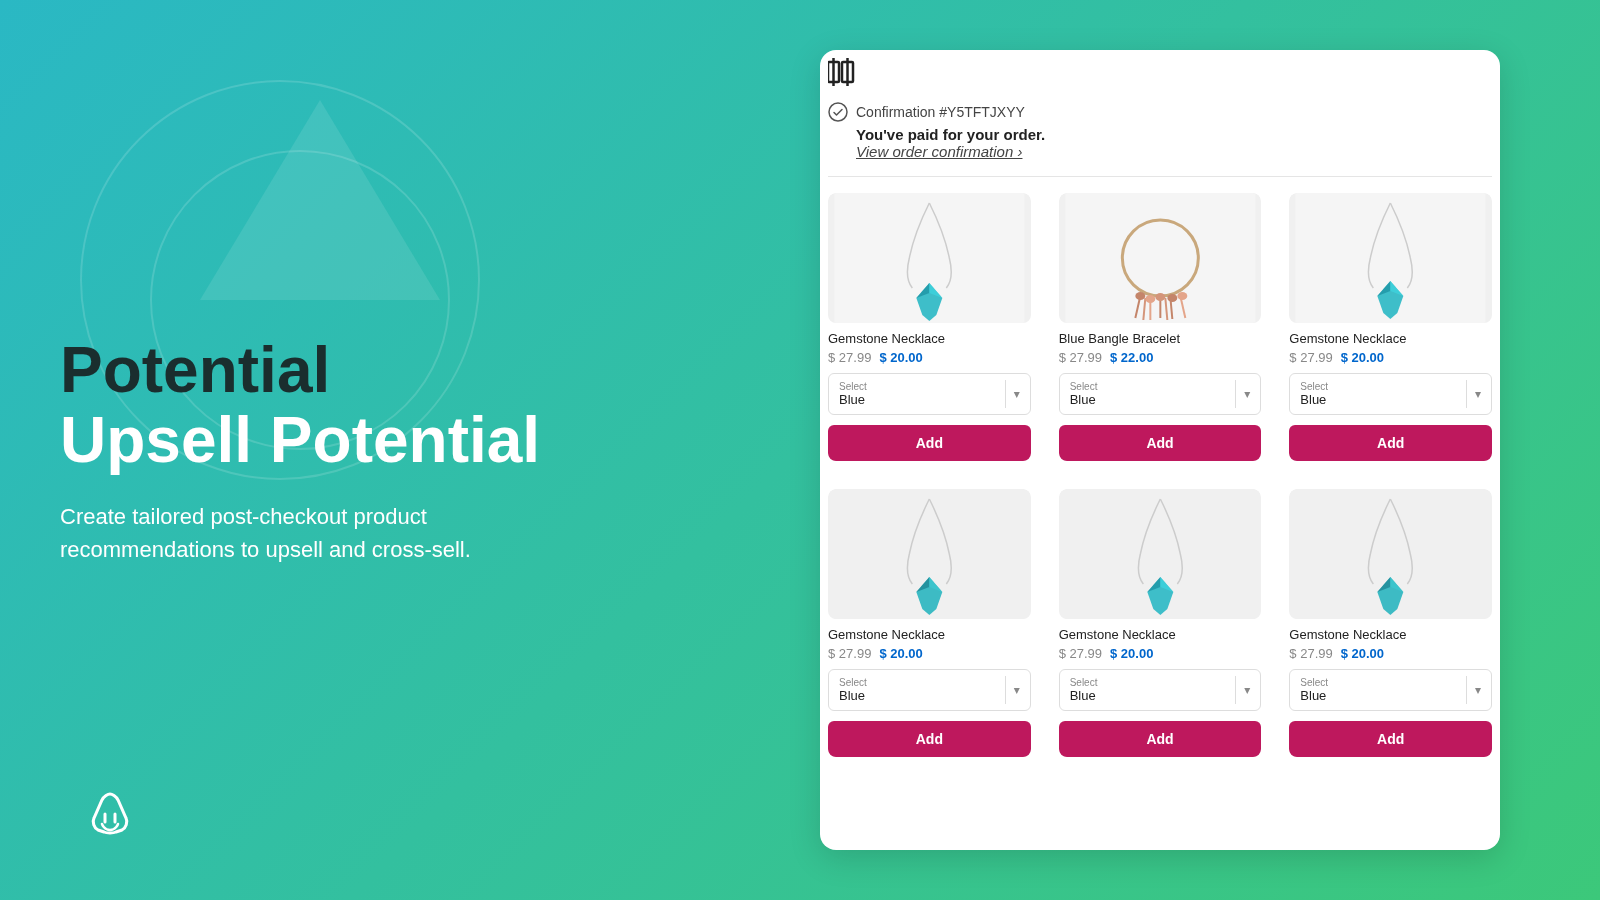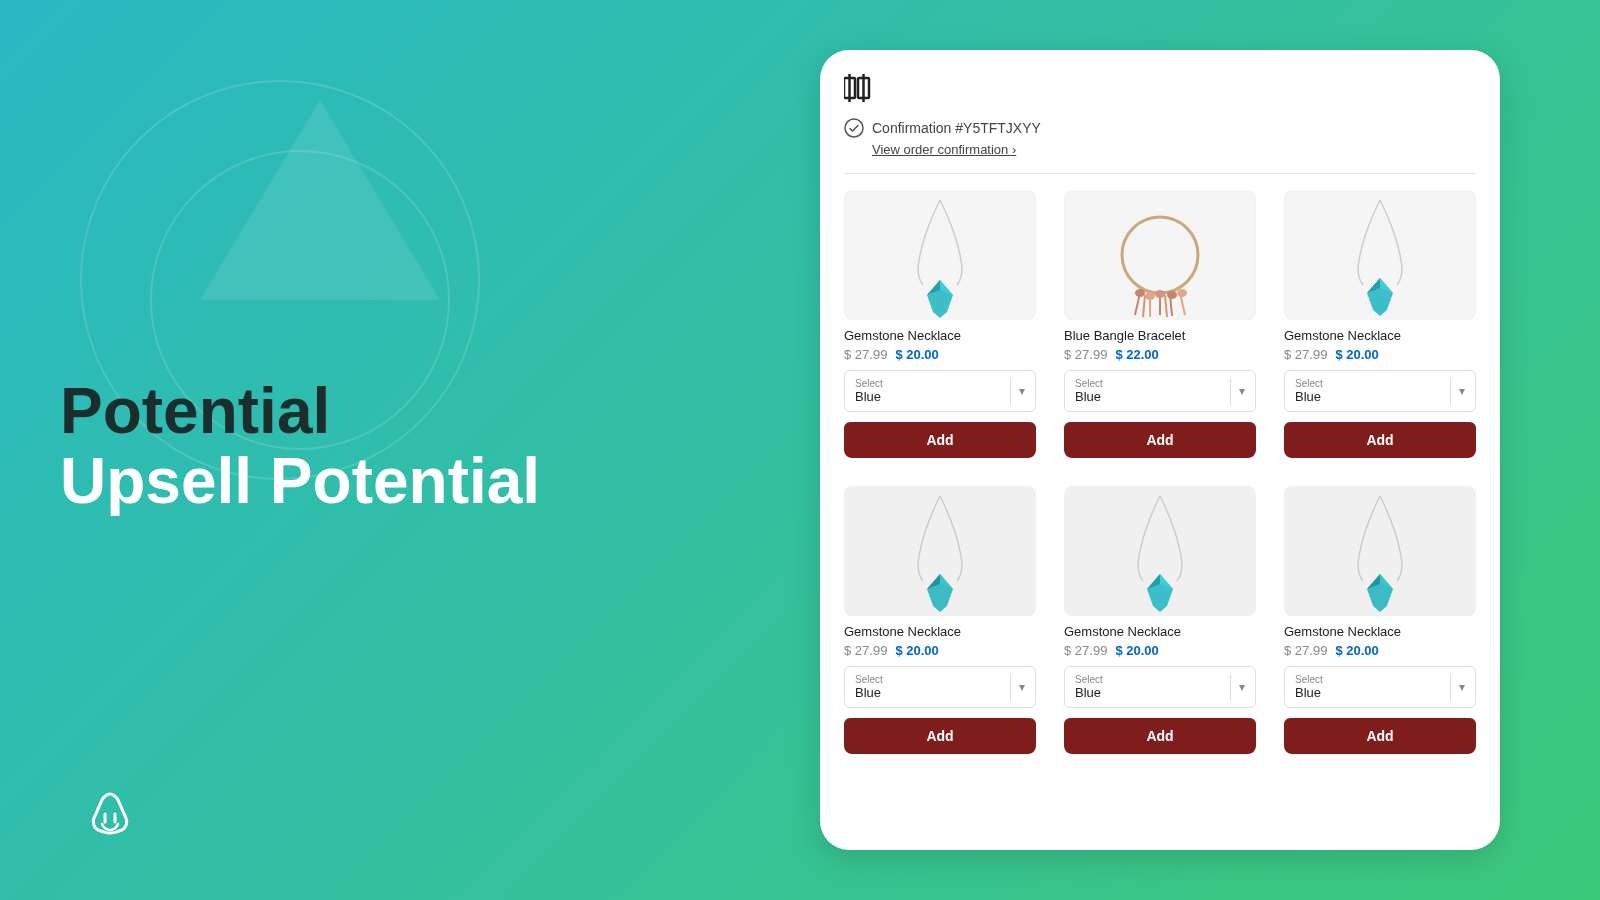--- a/index.html
+++ b/index.html
@@ -84,22 +84,22 @@
     }
 
     
     .card-panel {
       position: absolute;
       right: 100px;
       top: 50px;
       bottom: 50px;
       width: 680px;
       background: white;
-      border-radius: 29px;
-      padding: 24px;
+      border-radius: 16px;
+      padding: 8px;
       overflow-y: auto;
       box-shadow: 0 8px 32px rgba(0,0,0,0.15);
     }
 
     
     .order-header {
       margin-bottom: 16px;
     }
 
     .shopify-logo {
@@ -129,25 +129,26 @@
     }
 
     .order-paid-text {
       font-size: 15px;
       font-weight: 700;
       color: #222;
       margin-left: 28px;
     }
 
     .view-order-link {
-      font-size: 13px;
+      font-size: 15px;
       color: #444;
       text-decoration: underline;
       margin-left: 28px;
       cursor: pointer;
+      font-style: italic;
     }
 
     .divider {
       border: none;
       border-top: 1px solid #e5e5e5;
       margin: 16px 0;
     }
 
     
     .product-grid {
@@ -239,21 +240,21 @@
       margin: 0 8px;
     }
 
     .chevron-icon {
       font-size: 12px;
       color: #888;
     }
 
     .add-button {
       width: 100%;
-      background: #7f1d1d;
+      background: #be185d;
       color: white;
       border: none;
       border-radius: 6px;
       padding: 10px;
       font-size: 14px;
       font-weight: 600;
       cursor: pointer;
       text-align: center;
     }
   </style>
@@ -262,20 +263,21 @@
 
 <div class="bg-shape bg-shape-1"></div>
 <div class="bg-shape bg-shape-2"></div>
 <div class="bg-triangle"></div>
 
 <div class="left-panel">
   <div class="headline">
     <span>Potential</span><br>
     <span class="headline-light">Upsell Potential</span>
   </div>
+  <p class="subtext">Create tailored post-checkout product recommendations to upsell and cross-sell.</p>
 </div>
 
 <div class="logo-bottom">
   <svg class="logo-icon" viewBox="0 0 60 60" fill="none">
     <path d="M30 8C28 8 24 10 22 14L14 32C12 36 14 42 18 44L24 46C26 47 28 47 30 47C32 47 34 47 36 46L42 44C46 42 48 36 46 32L38 14C36 10 32 8 30 8Z" stroke="white" stroke-width="3" fill="none"></path>
     <path d="M22 38C22 38 24 44 30 44C36 44 38 38 38 38" stroke="white" stroke-width="2.5" stroke-linecap="round" fill="none"></path>
     <line x1="25" y1="28" x2="25" y2="36" stroke="white" stroke-width="3" stroke-linecap="round"></line>
     <line x1="35" y1="28" x2="35" y2="36" stroke="white" stroke-width="3" stroke-linecap="round"></line>
   </svg>
 </div>
@@ -293,20 +295,21 @@
       </svg>
     </div>
 
     <div class="confirmation-row">
       <svg class="check-icon" viewBox="0 0 20 20" fill="none">
         <circle cx="10" cy="10" r="9" stroke="#555" stroke-width="1.5"></circle>
         <path d="M6 10.5L8.5 13L14 7.5" stroke="#555" stroke-width="1.5" stroke-linecap="round" stroke-linejoin="round"></path>
       </svg>
       <span class="confirmation-number">Confirmation #Y5TFTJXYY</span>
     </div>
+    <div class="order-paid-text">You've paid for your order.</div>
     <div class="view-order-link">View order confirmation ›</div>
   </div>
 
   <hr class="divider">
 
   <div class="product-grid">
 
     <div class="product-card">
       <div class="product-image">
         <svg viewBox="0 0 190 130" fill="none" xmlns="http://www.w3.org/2000/svg">

